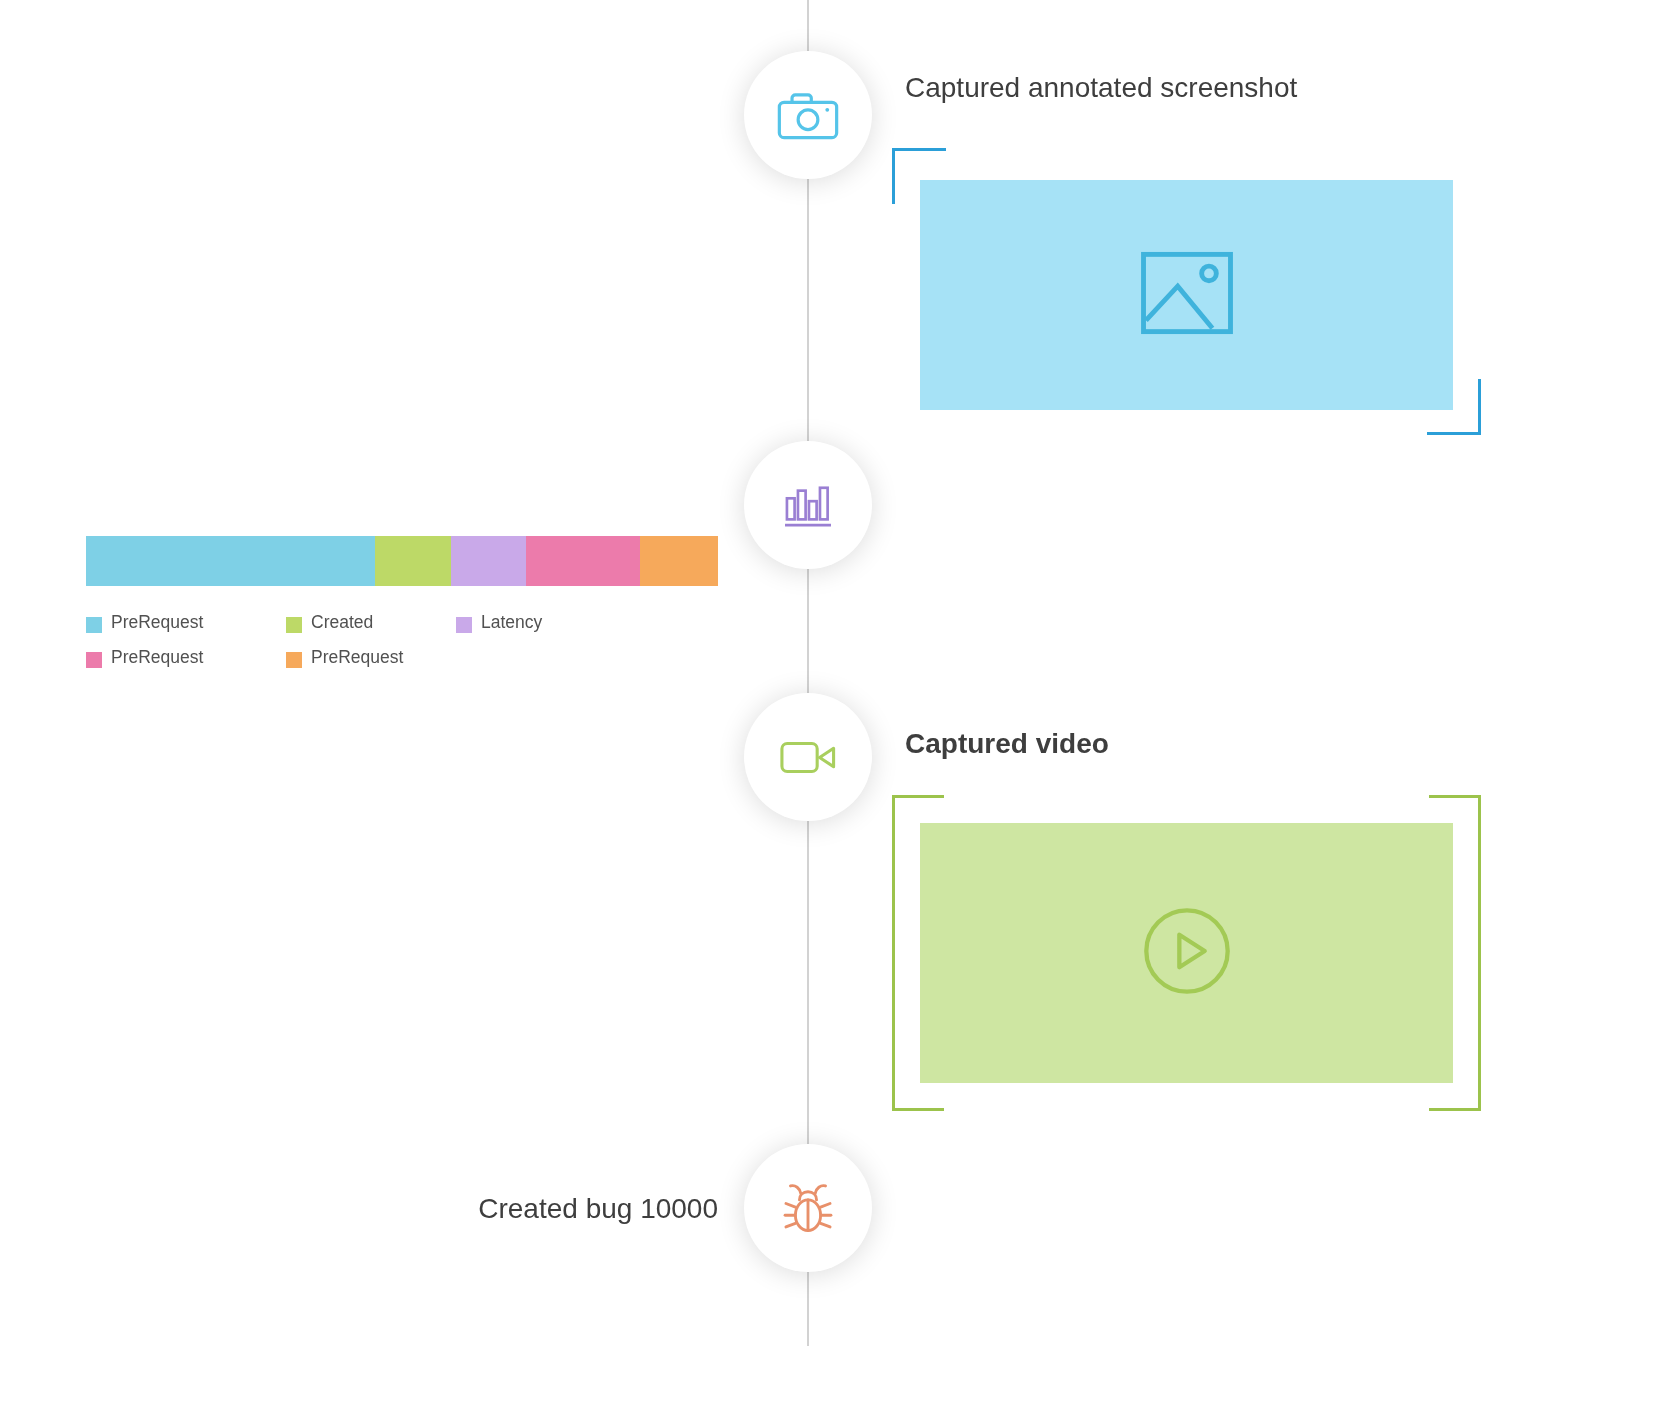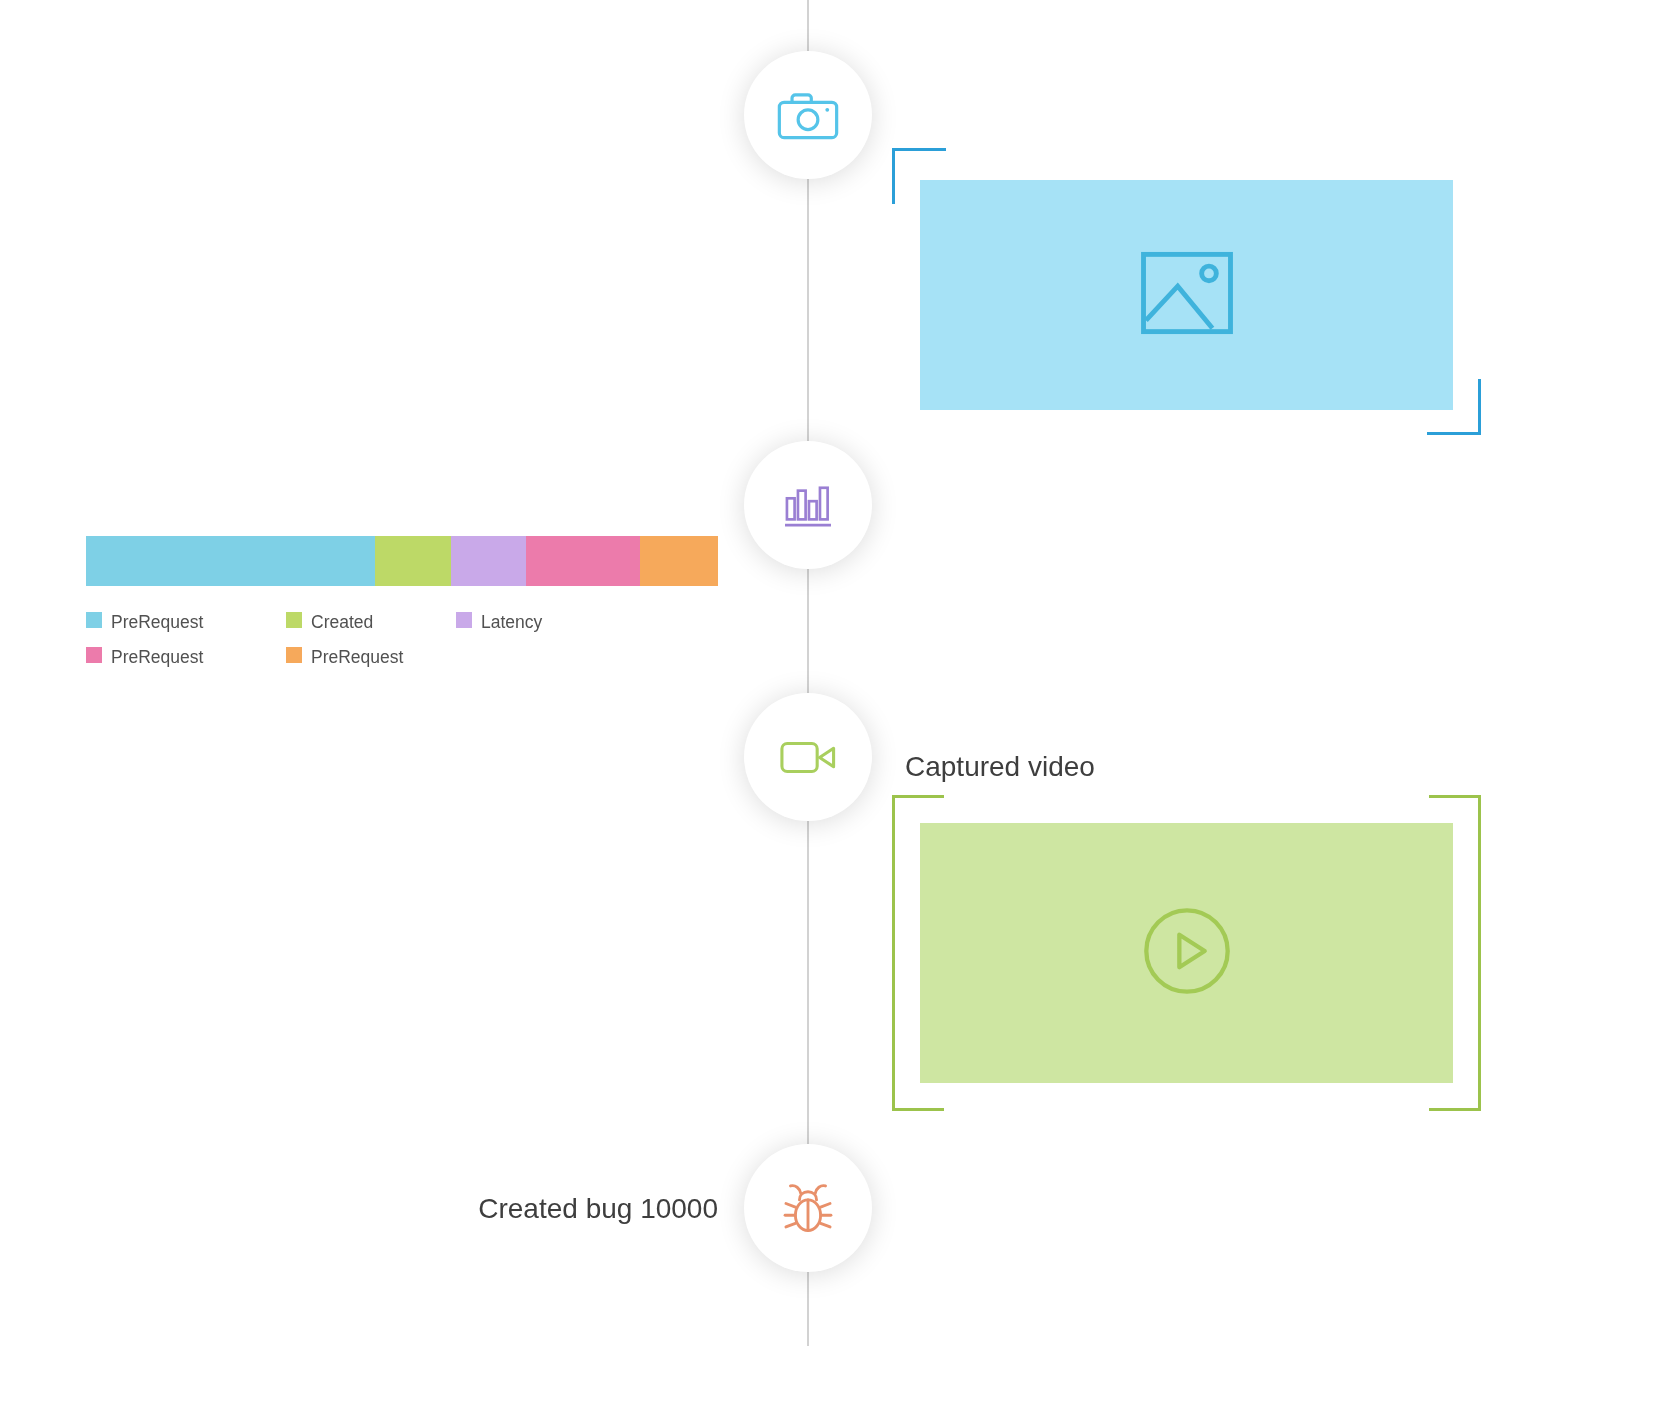--- a/index.html
+++ b/index.html
@@ -15,58 +15,59 @@
           display:flex; align-items:center; justify-content:center; z-index:2; }
   .node-1 { top:51px; }
   .node-2 { top:441px; }
   .node-3 { top:693px; }
   .node-4 { top:1144px; }
   .node svg { display:block; }
 
   .event-label { position:absolute; font-size:28px; color:#3e3e3e; white-space:nowrap; z-index:1; }
   .label-1 { left:905px; top:72px; }
   .label-2 { right:962px; top:472px; }
-  .label-3 { left:905px; top:751px; }
+  .label-3 { left:905px; top:728px;font-weight:bold; }
   .label-4 { right:962px; top:1193px; }
 
   .media { position:absolute; display:flex; align-items:center; justify-content:center; z-index:1; }
   .media-screenshot { left:920px; top:180px; width:533px; height:230px; }
   .media-video      { left:920px; top:823px; width:533px; height:260px; }
 
   .bracket { position:absolute; z-index:1; }
   .bracket-tl { left:892px;  top:148px; width:54px; height:56px;  border-top:3px solid; border-left:3px solid; }
   .bracket-br { left:1427px; top:379px; width:54px; height:56px;  border-bottom:3px solid; border-right:3px solid; }
   .bracket-vl { left:892px;  top:795px; width:52px; height:316px; border-top:3px solid; border-left:3px solid; border-bottom:3px solid; }
   .bracket-vr { left:1429px; top:795px; width:52px; height:316px; border-top:3px solid; border-right:3px solid; border-bottom:3px solid; }
 
   .chart-bar { position:absolute; left:86px; top:536px; width:632px; height:50px; display:flex; z-index:1; }
   .bar-seg { height:100%; flex:none; }
 
   .legend { position:absolute; left:86px; top:612px; display:grid;
             grid-template-columns:200px 170px auto; row-gap:14px; z-index:1; }
-  .legend-item { display:flex; align-items:flex-start; gap:9px; font-size:17.5px; color:#515151; }
+  .legend-item { display:flex; align-items:flex-end; gap:9px; font-size:17.5px; color:#515151; }
   .legend-swatch { width:16px; height:16px; flex:none; }
 </style>
 </head>
 <body>
 
 <div class="stage">
 
   <div class="timeline-line"></div>
 
   <div class="node node-1">
     <span style="color: rgb(85, 196, 233);">
       <svg width="62" height="51" viewBox="0 0 66 54" fill="none" stroke="currentColor" stroke-width="3.4" stroke-linejoin="round">
         <rect x="2.5" y="13" width="61" height="37.5" rx="5"></rect>
         <path d="M16 13 V8.5 C16 6.6 17.6 5 19.5 5 H33 C34.9 5 36.5 6.6 36.5 8.5 V13"></path>
         <circle cx="33" cy="31.5" r="10.5"></circle>
         <circle cx="53.5" cy="21" r="2" fill="currentColor" stroke="none"></circle>
       </svg>
     </span>
   </div>
+  <div class="event-label label-1">Captured annotated screenshot</div>
 
   <div class="bracket bracket-tl" style="border-color: rgb(43, 159, 216);"></div>
   <div class="media media-screenshot" style="background: rgb(166, 226, 246);">
     <span style="color: rgb(63, 179, 220);">
       <svg width="96" height="86" viewBox="0 0 98 88" fill="none" stroke="currentColor" stroke-width="5">
         <rect x="4.5" y="4.5" width="89" height="79"></rect>
         <circle cx="71.5" cy="24" r="7.5"></circle>
         <path d="M7 72 L39.5 37 L75 80"></path>
       </svg>
     </span>

